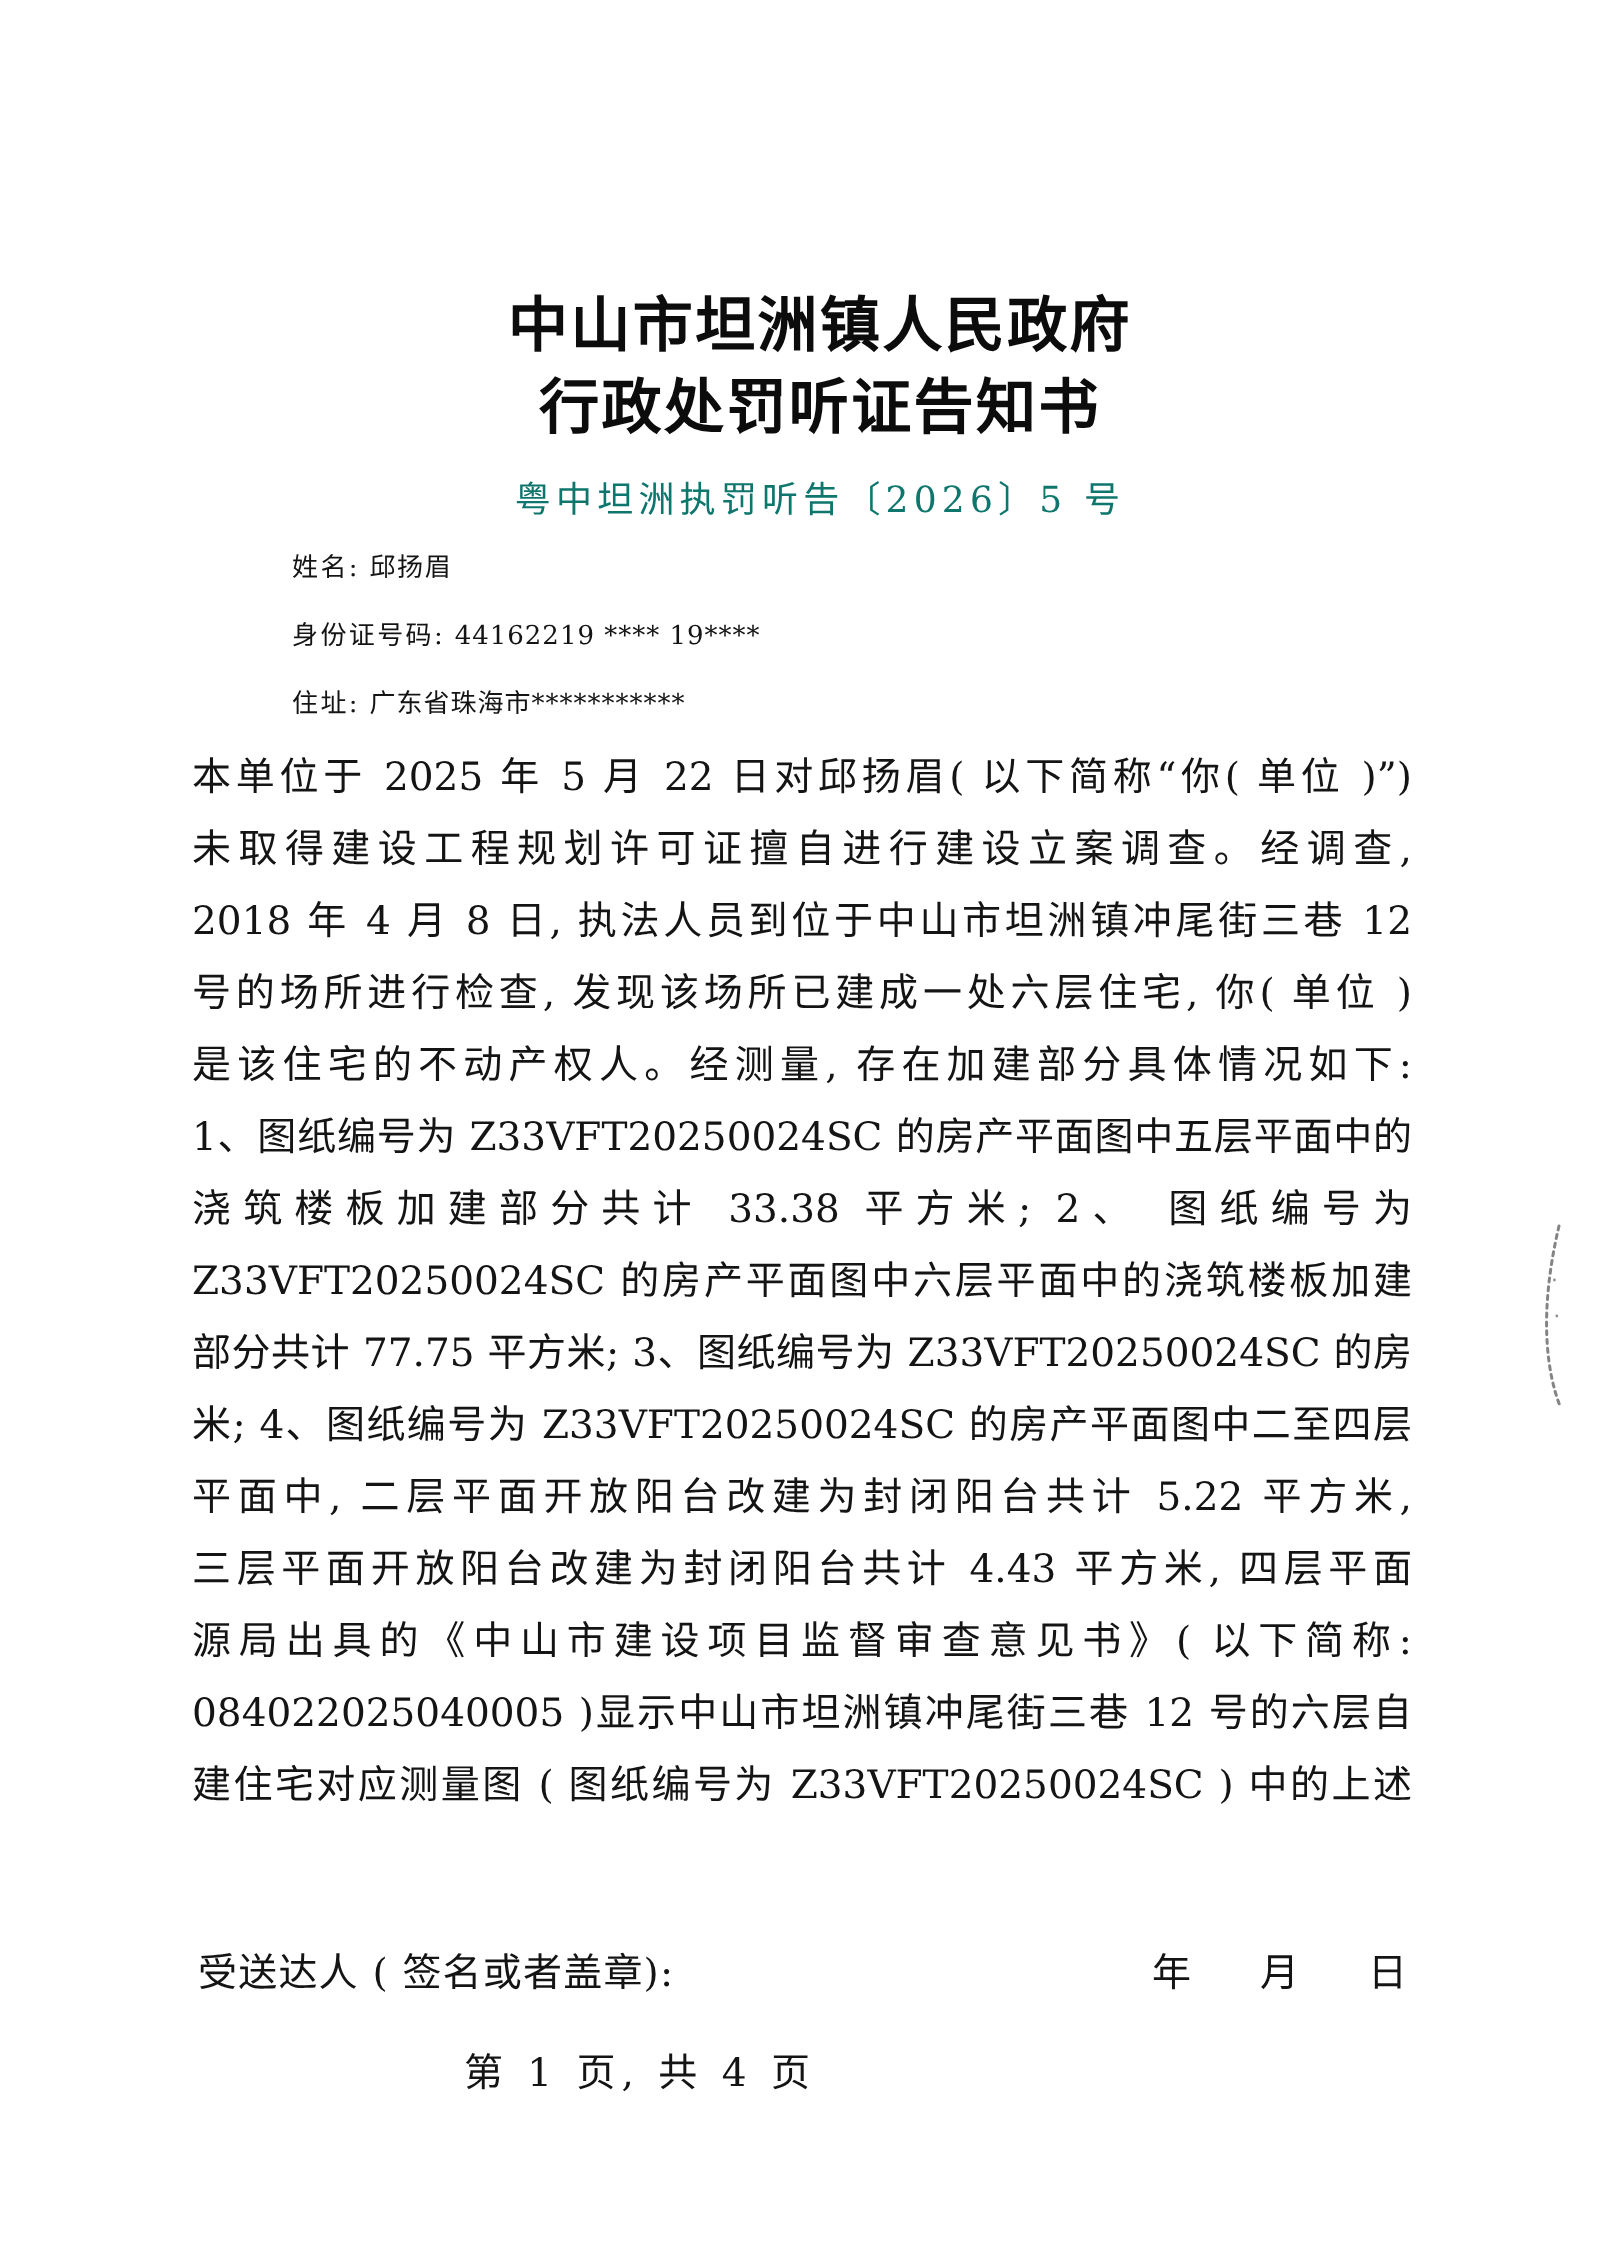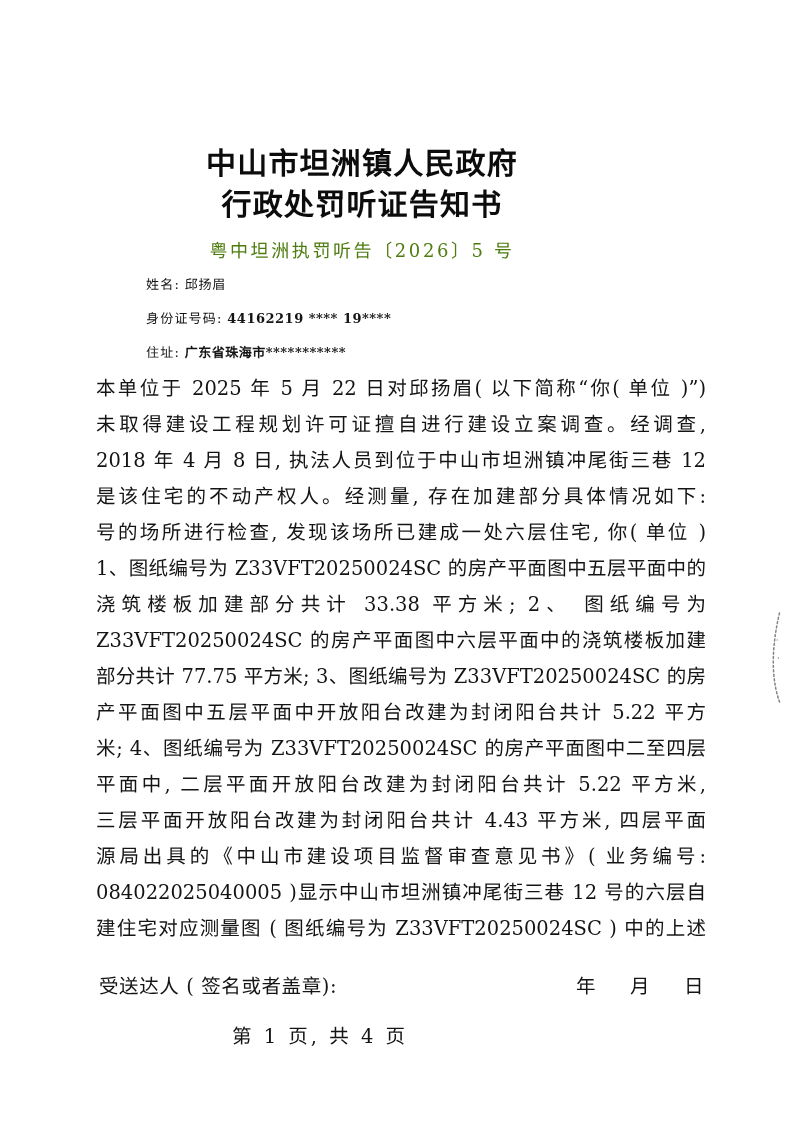--- a/index.html
+++ b/index.html
@@ -20,38 +20,39 @@
     -webkit-font-smoothing: none;
   }
 
   
   .title-block {
     position: absolute;
     left: 0;
     top: 143px;
     width: 724px;
     text-align: center;
+    padding-left: 48px;
   }
 
   .doc-title-line {
     font-family: "DejaVu Serif", "Liberation Serif", serif;
     font-weight: 700;
     font-size: 30px;
     line-height: 41px;
     letter-spacing: 1.2px;
     color: #0c0c0c;
     white-space: nowrap;
   }
 
   .doc-number {
     margin-top: 13px;
     font-size: 18px;
     line-height: 26px;
     letter-spacing: 2.6px;
-    color: #4d7c0f;
+    color: #0f766e;
     white-space: nowrap;
   }
 
   
   .party-block {
     position: absolute;
     left: 146px;
     top: 268px;
     width: 600px;
   }
@@ -59,21 +60,21 @@
   .party-row {
     font-size: 13px;
     line-height: 34px;
     letter-spacing: 0.6px;
     color: #141414;
     white-space: nowrap;
   }
 
   .party-label { letter-spacing: 1.2px; }
   .party-value { letter-spacing: 0.8px; }
-  .mask { letter-spacing: 0.5px; font-weight: bold; }
+  .mask { letter-spacing: 0.5px; }
 
   
   .body-block {
     position: absolute;
     left: 96px;
     top: 371px;
     width: 610px;
   }
 
   .body-line {
@@ -170,31 +171,30 @@
     <div class="party-row">
       <span class="party-label">住址:</span>
       <span class="party-value mask">广东省珠海市***********</span>
     </div>
   </div>
 
   <div class="body-block">
     <div class="body-line justify indent">本单位于 2025 年 5 月 22 日对邱扬眉( 以下简称“你( 单位 )”)</div>
     <div class="body-line justify">未取得建设工程规划许可证擅自进行建设立案调查。经调查,</div>
     <div class="body-line justify">2018 年 4 月 8 日, 执法人员到位于中山市坦洲镇冲尾街三巷 12</div>
+    <div class="body-line justify">号的场所进行检查, 发现该场所已建成一处六层住宅, 你( 单位 )</div>
     <div class="body-line justify">是该住宅的不动产权人。经测量, 存在加建部分具体情况如下:</div>
-    <div class="body-line justify">号的场所进行检查, 发现该场所已建成一处六层住宅, 你( 单位 )</div>
     <div class="body-line justify">1、图纸编号为 Z33VFT20250024SC 的房产平面图中五层平面中的</div>
     <div class="body-line justify">浇筑楼板加建部分共计 33.38 平方米; 2、 图纸编号为</div>
     <div class="body-line justify">Z33VFT20250024SC 的房产平面图中六层平面中的浇筑楼板加建</div>
     <div class="body-line justify">部分共计 77.75 平方米; 3、图纸编号为 Z33VFT20250024SC 的房</div>
-    <div class="body-line justify">产平面图中五层平面中开放阳台改建为封闭阳台共计 5.22 平方</div>
     <div class="body-line justify">米; 4、图纸编号为 Z33VFT20250024SC 的房产平面图中二至四层</div>
     <div class="body-line justify">平面中, 二层平面开放阳台改建为封闭阳台共计 5.22 平方米,</div>
     <div class="body-line justify">三层平面开放阳台改建为封闭阳台共计 4.43 平方米, 四层平面</div>
-    <div class="body-line justify">源局出具的《中山市建设项目监督审查意见书》( 业务编号:</div>
+    <div class="body-line justify">源局出具的《中山市建设项目监督审查意见书》( 以下简称:</div>
     <div class="body-line justify">084022025040005 )显示中山市坦洲镇冲尾街三巷 12 号的六层自</div>
     <div class="body-line justify">建住宅对应测量图 ( 图纸编号为 Z33VFT20250024SC ) 中的上述</div>
   </div>
 
   <svg class="scan-artifact" viewBox="0 0 16 92" xmlns="http://www.w3.org/2000/svg" aria-hidden="true">
     <path d="M11.5 1 C7 20, 4.5 40, 5.5 58 C6.2 71, 8.5 82, 12 91" fill="none" stroke="#3a3a3a" stroke-width="1.5" stroke-dasharray="2 2.4" stroke-linecap="round"></path>
     <circle cx="9.2" cy="28" r="0.7" fill="#4a4a4a"></circle>
     <circle cx="10.4" cy="46" r="0.7" fill="#4a4a4a"></circle>
   </svg>
 

